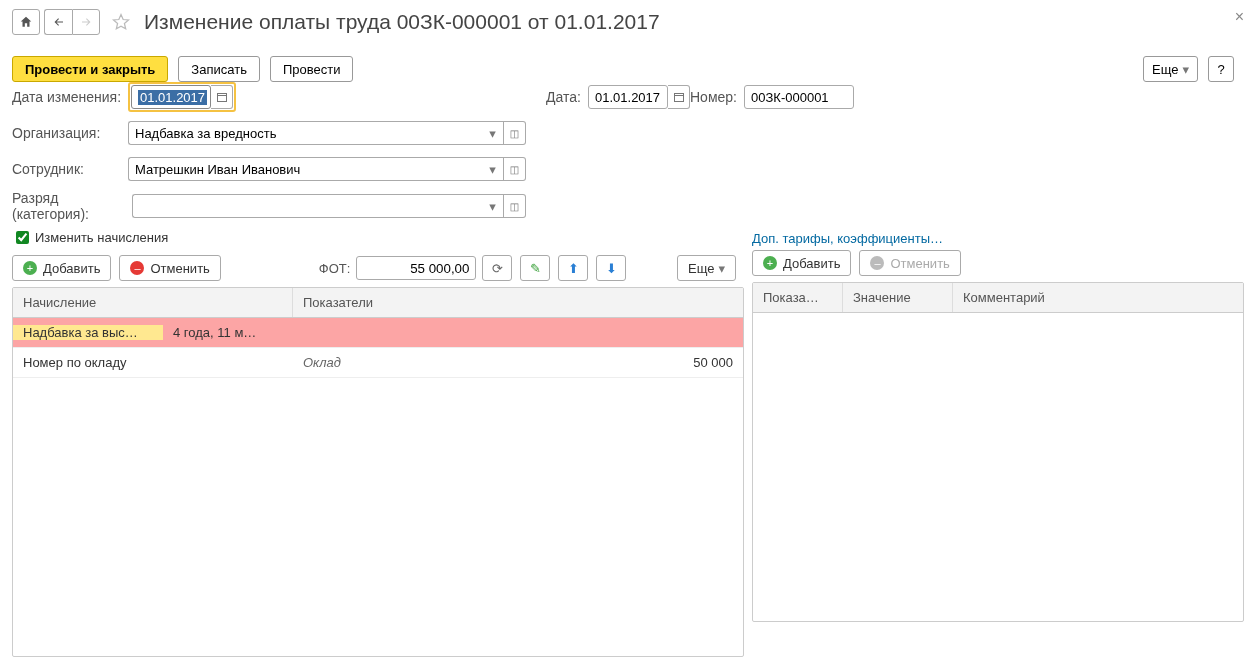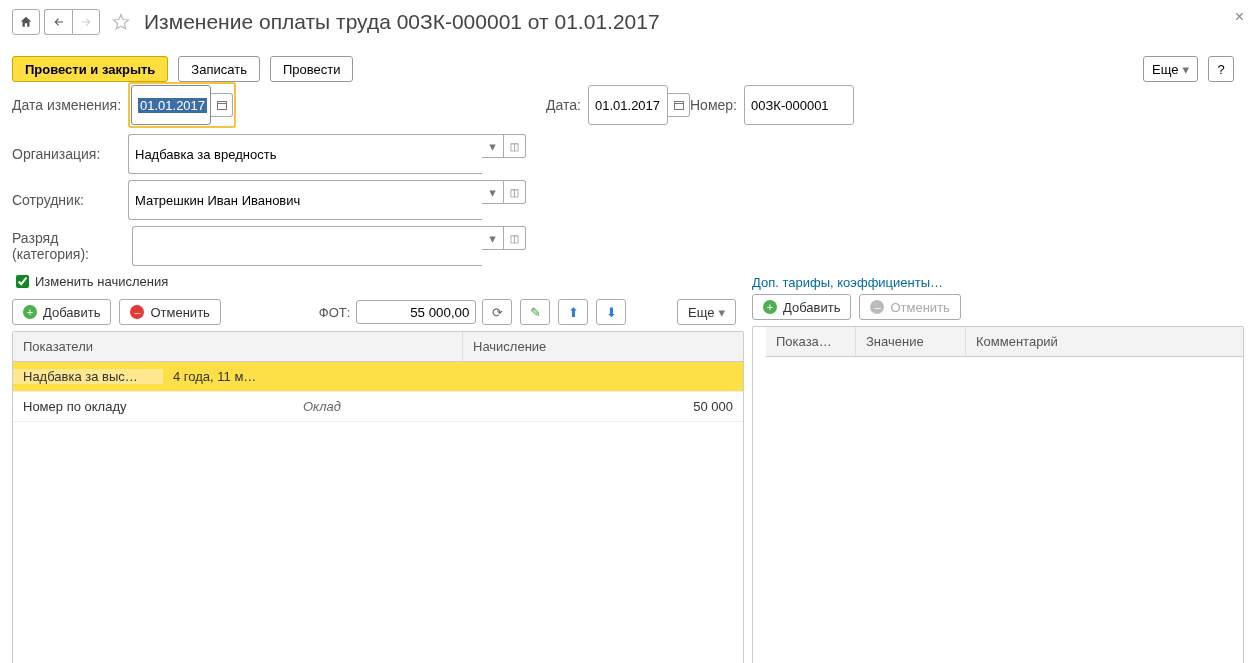--- a/index.html
+++ b/index.html
@@ -24,21 +24,21 @@
   .btn.compact { padding: 0 8px; }
   .spacer { flex: 1; }
   .help-btn { width: 26px; height:26px; padding:0; justify-content:center; }
 
   
   .form-rows { margin-bottom: 6px; }
   .form-row { display: flex; align-items: center; min-height: 30px; margin-bottom: 6px; }
   .lbl { width: 116px; color: #555; font-size: 14px; }
   .lbl.wide { width: 120px; }
   .input-wrap { position: relative; display: inline-flex; align-items: center; }
-  .txt { height: 40px; border: 1px solid #aaa; border-radius: 3px; padding: 0 6px; font-size: 13px; background:#fff; }
+  .txt { height: 24px; border: 1px solid #aaa; border-radius: 3px; padding: 0 6px; font-size: 13px; background:#fff; }
   .txt.date { width: 80px; }
   .txt.date.sel { background:#fff; }
   .date-sel { border: 2px solid #f5c242; padding:1px; border-radius:3px; display:inline-flex; align-items:center; }
   .date-sel .txt.date { border:1px solid #888; }
   .date-sel .date-val { background:#3b6ea5; color:#fff; padding:0 2px; }
   .cal-btn { width:22px; height:24px; border:1px solid #aaa; border-left:none; border-radius: 0 3px 3px 0; background:#fff; display:inline-flex; align-items:center; justify-content:center; cursor:pointer; }
   .combo { display:inline-flex; }
   .combo .txt { width: 354px; border-radius: 3px 0 0 3px; border-right:none; }
   .combo .mini-btn { width:22px; height:24px; border:1px solid #aaa; background:#fff; display:inline-flex; align-items:center; justify-content:center; cursor:pointer; }
   .combo .mini-btn.mid { border-left:none; border-radius:0; }
@@ -65,27 +65,27 @@
   .icn.del.dis { background:#bbb; }
   .fot-lbl { margin-left: 90px; margin-right:6px; color:#555; }
   .fot-val { width:120px; text-align:right; height:24px; border:1px solid #aaa; border-radius:3px; padding:0 6px; margin-right:6px; }
   .arrow-up { color:#2a7fd4; }
   .arrow-down { color:#2a7fd4; }
   .pencil { color:#3aa03a; }
   .refresh { color:#666; }
 
   
   .grid { border:1px solid #ccc; border-radius:2px; height: 370px; overflow:hidden; }
-  .grid.right { height: 340px; padding-left: 13px; }
+  .grid.right { height: 340px; }
   .ghead { display:flex; background:#f3f3f3; border-bottom:1px solid #ccc; height:30px; align-items:center; }
   .ghead .gh { padding:0 10px; color:#555; border-right:1px solid #ddd; height:100%; display:flex; align-items:center; overflow:hidden; text-overflow:ellipsis; white-space:nowrap; }
   .gh:last-child { border-right:none; }
   .gbody { }
   .grow { display:flex; height:30px; align-items:center; border-bottom:1px solid #eee; }
-  .grow.hl { background:#fde047;align-items:center; }
+  .grow.hl { background:#fca5a5;align-items:center; }
   .gc { padding:0 10px; overflow:hidden; text-overflow:ellipsis; white-space:nowrap; }
   .gc.hl-cell { background:#ffe890; }
   .dotted { border-bottom:1px dotted #444; }
   .italic { font-style: italic; color:#666; }
   .num { text-align:right; }
 
   
   .lc1 { width: 150px; }
   .lc2 { width: 130px; }
   .lc3 { flex:1; }
@@ -247,22 +247,22 @@
           </div>
         <div class="spacer"></div>
         <div class="tbtn">
           <span>Еще</span>
           <span style="margin-left:4px;color:#777">▾</span>
         </div>
       </div>
 
       <div class="grid">
         <div class="ghead">
+          <div class="gh lc1" style="width:280px">Начисление</div>
           <div class="gh" style="flex:1">Показатели</div>
-          <div class="gh lc1" style="width:280px">Начисление</div>
         </div>
         <div class="gbody">
           <div class="grow hl">
             <div class="gc lc1 hl-cell">Надбавка за выс…</div>
             <div class="gc lc2"><span class="dotted">4 года, 11 м…</span></div>
             <div class="gc lc3"></div>
             <div class="gc lc4 num"></div>
           </div>
           <div class="grow">
             <div class="gc lc1">Номер по окладу</div>

